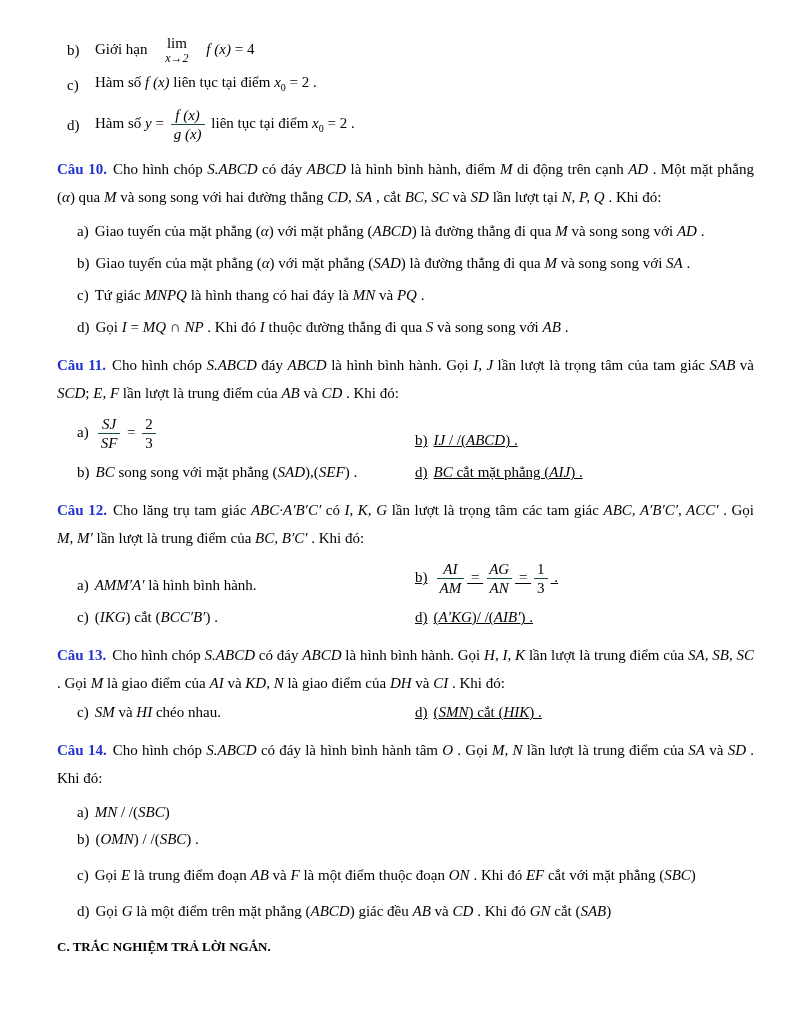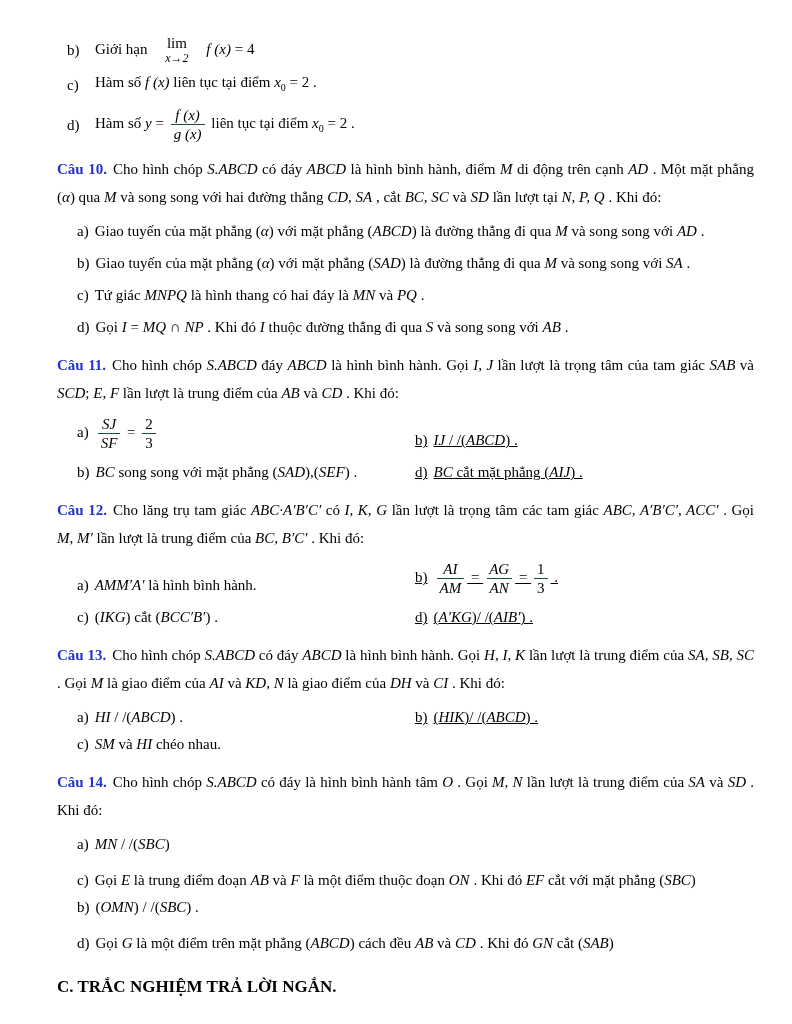--- a/index.html
+++ b/index.html
@@ -28,21 +28,21 @@
   .qnum{color:#2233CC;font-weight:bold;margin-right:6px;}
 
   .opt{display:flex;align-items:flex-end;padding-left:20px;margin-top:8px;line-height:24px;min-height:24px;}
   .cellL{width:338px;flex:none;}
   .cellR{flex:1;text-decoration:underline;}
   .cell{display:inline-block;}
   .olabel{margin-right:6px;}
   .opt-tight{margin-top:3px;}
   .opt-wide{margin-top:12px;}
 
-  .secC{margin:22px 0 0 0;font-weight:bold;font-size:17px;}
+  .secC{margin:16px 0 0 0;font-weight:bold;font-size:13px;}
 </style>
 </head>
 <body>
 
 <div class="page">
 
   <div>
     <div class="iline">
       <span class="ilabel">b)</span>
       <span><span>Giới hạn </span><span class="lim">
@@ -113,40 +113,37 @@
             </span><span> .</span></span></span>
     </div>
     <div class="opt">
       <span class="cell cellL"><span class="olabel">c)</span><span><span>(</span><span class="m">IKG</span><span>) cắt (</span><span class="m">BCC′B′</span><span>) .</span></span></span>
       <span class="cell cellR"><span class="olabel">d)</span><span><span>(</span><span class="m">A′KG</span><span>)/ /(</span><span class="m">AIB′</span><span>) .</span></span></span>
     </div>
   </div>
 
   <div class="q">
     <p class="qhead"><span class="qnum">Câu 13.</span><span><span>Cho hình chóp </span><span class="m">S.ABCD</span><span> có đáy </span><span class="m">ABCD</span><span> là hình bình hành. Gọi </span><span class="m">H, I, K</span><span> lần lượt là trung điểm của </span><span class="m">SA, SB, SC</span><span> . Gọi </span><span class="m">M</span><span> là giao điểm của </span><span class="m">AI</span><span> và </span><span class="m">KD, N</span><span> là giao điểm của </span><span class="m">DH</span><span> và </span><span class="m">CI</span><span> . Khi đó:</span></span></p>
-    <div class="opt">
-      <span class="cell cellL"><span class="olabel">a)</span><span><span class="m">HI</span><span> / /(</span><span class="m">ABCD</span><span>) .</span></span></span>
-      <span class="cell cellR"><span class="olabel">b)</span><span><span>(</span><span class="m">HIK</span><span>)/ /(</span><span class="m">ABCD</span><span>) .</span></span></span>
-    </div>
     <div class="opt opt-tight">
       <span class="cell cellL"><span class="olabel">c)</span><span><span class="m">SM</span><span> và </span><span class="m">HI</span><span> chéo nhau.</span></span></span>
+      <span class="cell cellR"><span class="olabel">d)</span><span><span>(</span><span class="m">SMN</span><span>) cắt (</span><span class="m">HIK</span><span>) .</span></span></span>
     </div>
   </div>
 
   <div class="q">
     <p class="qhead"><span class="qnum">Câu 14.</span><span><span>Cho hình chóp </span><span class="m">S.ABCD</span><span> có đáy là hình bình hành tâm </span><span class="m">O</span><span> . Gọi </span><span class="m">M, N</span><span> lần lượt là trung điểm của </span><span class="m">SA</span><span> và </span><span class="m">SD</span><span> . Khi đó:</span></span></p>
     <div class="opt">
         <span class="cell"><span class="olabel">a)</span><span><span class="m">MN</span><span> / /(</span><span class="m">SBC</span><span>)</span></span></span>
       </div>
-    <div class="opt opt-wide">
-        <span class="cell"><span class="olabel">c)</span><span><span>Gọi </span><span class="m">E</span><span> là trung điểm đoạn </span><span class="m">AB</span><span> và </span><span class="m">F</span><span> là một điểm thuộc đoạn </span><span class="m">ON</span><span> . Khi đó </span><span class="m">EF</span><span> cắt với mặt phẳng (</span><span class="m">SBC</span><span>)</span></span></span>
-      </div>
     <div class="opt opt-tight">
         <span class="cell"><span class="olabel">b)</span><span><span>(</span><span class="m">OMN</span><span>) / /(</span><span class="m">SBC</span><span>) .</span></span></span>
       </div>
     <div class="opt opt-wide">
-        <span class="cell"><span class="olabel">d)</span><span><span>Gọi </span><span class="m">G</span><span> là một điểm trên mặt phẳng (</span><span class="m">ABCD</span><span>) cách đều </span><span class="m">AB</span><span> và </span><span class="m">CD</span><span> . Khi đó </span><span class="m">GN</span><span> cắt (</span><span class="m">SAB</span><span>)</span></span></span>
+        <span class="cell"><span class="olabel">c)</span><span><span>Gọi </span><span class="m">E</span><span> là trung điểm đoạn </span><span class="m">AB</span><span> và </span><span class="m">F</span><span> là một điểm thuộc đoạn </span><span class="m">ON</span><span> . Khi đó </span><span class="m">EF</span><span> cắt với mặt phẳng (</span><span class="m">SBC</span><span>)</span></span></span>
+      </div>
+    <div class="opt opt-wide">
+        <span class="cell"><span class="olabel">d)</span><span><span>Gọi </span><span class="m">G</span><span> là một điểm trên mặt phẳng (</span><span class="m">ABCD</span><span>) giác đều </span><span class="m">AB</span><span> và </span><span class="m">CD</span><span> . Khi đó </span><span class="m">GN</span><span> cắt (</span><span class="m">SAB</span><span>)</span></span></span>
       </div>
   </div>
 
   <p class="secC">C. TRẮC NGHIỆM TRẢ LỜI NGẮN.</p>
 
 </div>
 
 </body></html>

